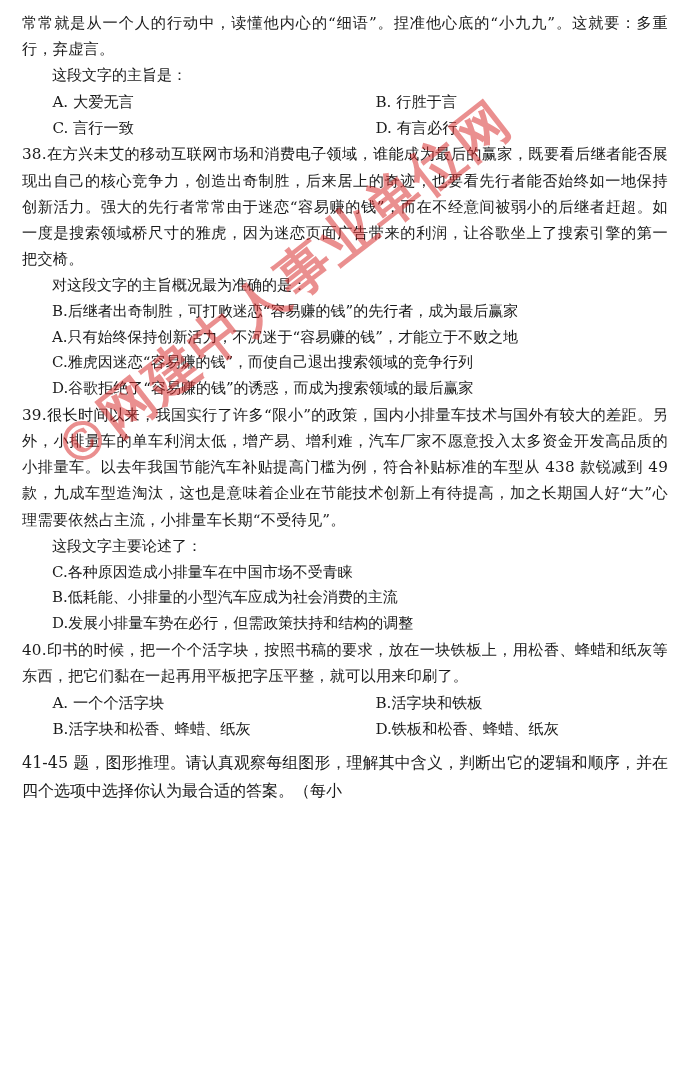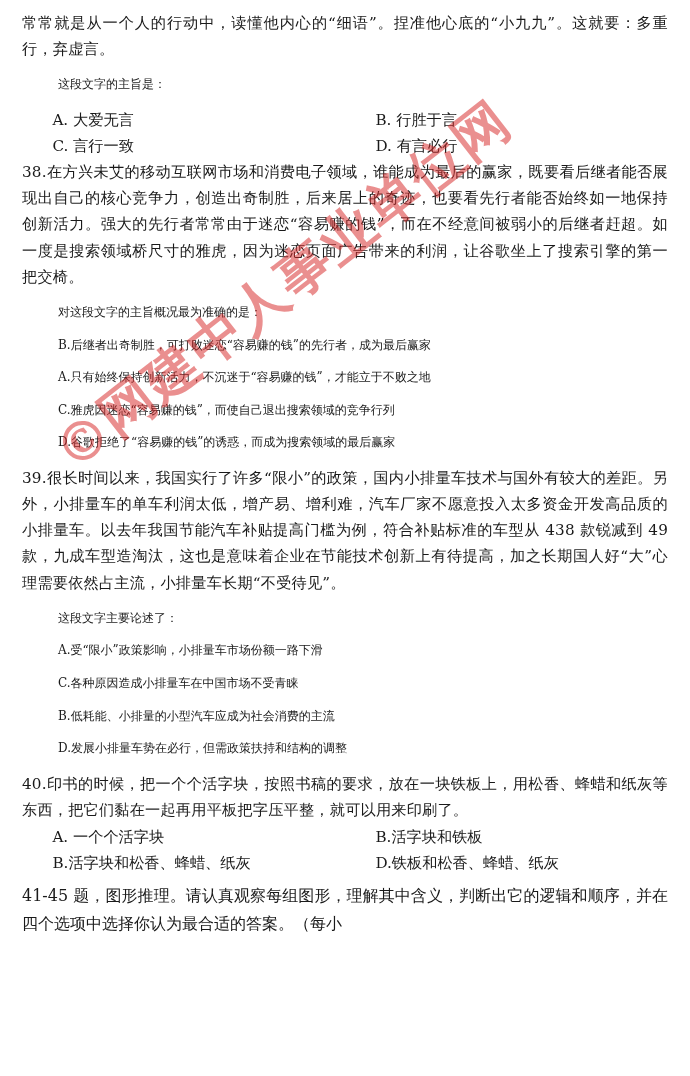--- a/index.html
+++ b/index.html
@@ -33,24 +33,24 @@
   .opt-row {
     display: flex;
     font-size: 15.2px;
     line-height: 1.72;
     margin: 0;
     text-indent: 2em;
   }
   .opt-row .opt-a { width: 50%; }
   .opt-row .opt-b { width: 50%; }
   .opt-single {
-    font-size: 12px;
+    font-size: 15px;
     line-height: 1.72;
     text-indent: 2em;
-    margin: 12px;
+    margin: 0;
   }
   .bold-block {
     font-weight: normal;
     font-size: 16px;
     line-height: 1.75;
     text-align: justify;
     text-justify: inter-ideograph;
     margin-top: 6px;
   }
   
@@ -98,21 +98,20 @@
 
     <p class="para">38.在方兴未艾的移动互联网市场和消费电子领域，谁能成为最后的赢家，既要看后继者能否展现出自己的核心竞争力，创造出奇制胜，后来居上的奇迹，也要看先行者能否始终如一地保持创新活力。强大的先行者常常由于迷恋“容易赚的钱”，而在不经意间被弱小的后继者赶超。如一度是搜索领域桥尺寸的雅虎，因为迷恋页面广告带来的利润，让谷歌坐上了搜索引擎的第一把交椅。</p>
     <p class="opt-single">对这段文字的主旨概况最为准确的是：</p>
     <p class="opt-single">B.后继者出奇制胜，可打败迷恋“容易赚的钱”的先行者，成为最后赢家</p>
     <p class="opt-single">A.只有始终保持创新活力，不沉迷于“容易赚的钱”，才能立于不败之地</p>
     <p class="opt-single">C.雅虎因迷恋“容易赚的钱”，而使自己退出搜索领域的竞争行列</p>
     <p class="opt-single">D.谷歌拒绝了“容易赚的钱”的诱惑，而成为搜索领域的最后赢家</p>
 
     <p class="para">39.很长时间以来，我国实行了许多“限小”的政策，国内小排量车技术与国外有较大的差距。另外，小排量车的单车利润太低，增产易、增利难，汽车厂家不愿意投入太多资金开发高品质的小排量车。以去年我国节能汽车补贴提高门槛为例，符合补贴标准的车型从 438 款锐减到 49 款，九成车型造淘汰，这也是意味着企业在节能技术创新上有待提高，加之长期国人好“大”心理需要依然占主流，小排量车长期“不受待见”。</p>
     <p class="opt-single">这段文字主要论述了：</p>
-    <p class="opt-single">A.受“限小”政策影响，小排量车市场份额一路下滑</p>
     <p class="opt-single">C.各种原因造成小排量车在中国市场不受青睐</p>
     <p class="opt-single">B.低耗能、小排量的小型汽车应成为社会消费的主流</p>
     <p class="opt-single">D.发展小排量车势在必行，但需政策扶持和结构的调整</p>
 
     <p class="para">40.印书的时候，把一个个活字块，按照书稿的要求，放在一块铁板上，用松香、蜂蜡和纸灰等东西，把它们黏在一起再用平板把字压平整，就可以用来印刷了。</p>
 
     <div class="opt-row">
       <span class="opt-a">A. 一个个活字块</span>
       <span class="opt-b">B.活字块和铁板</span>
     </div>

